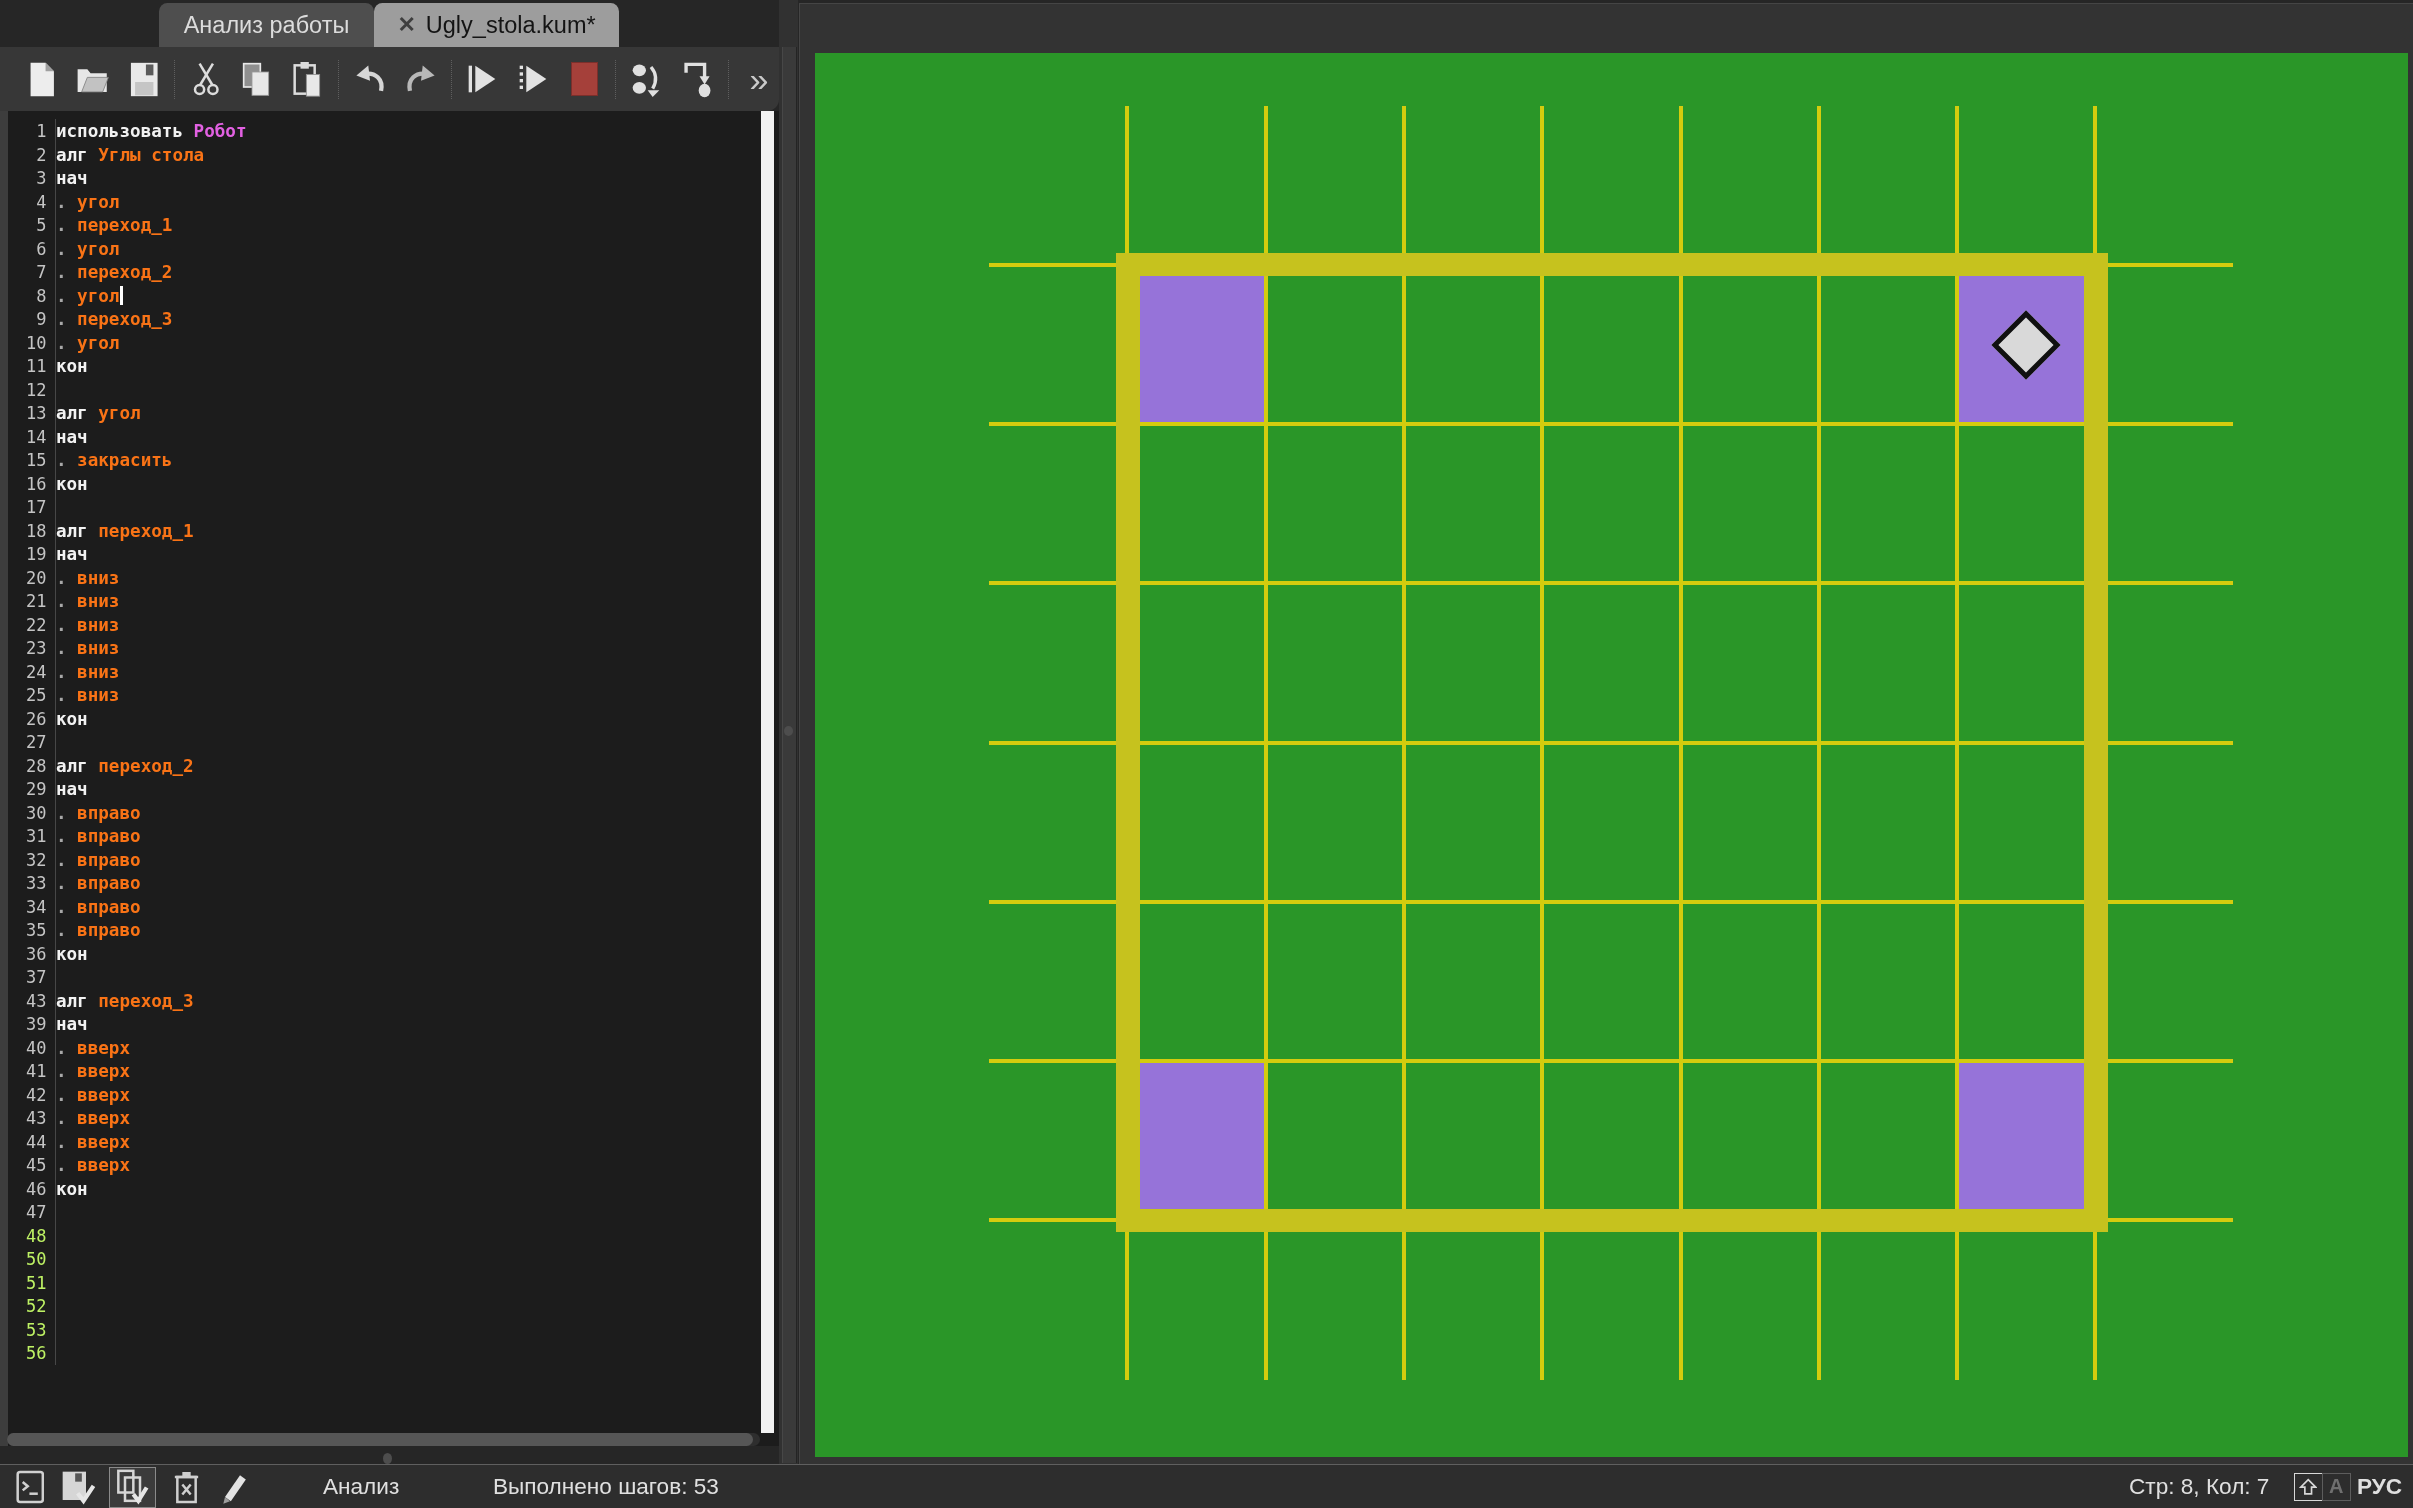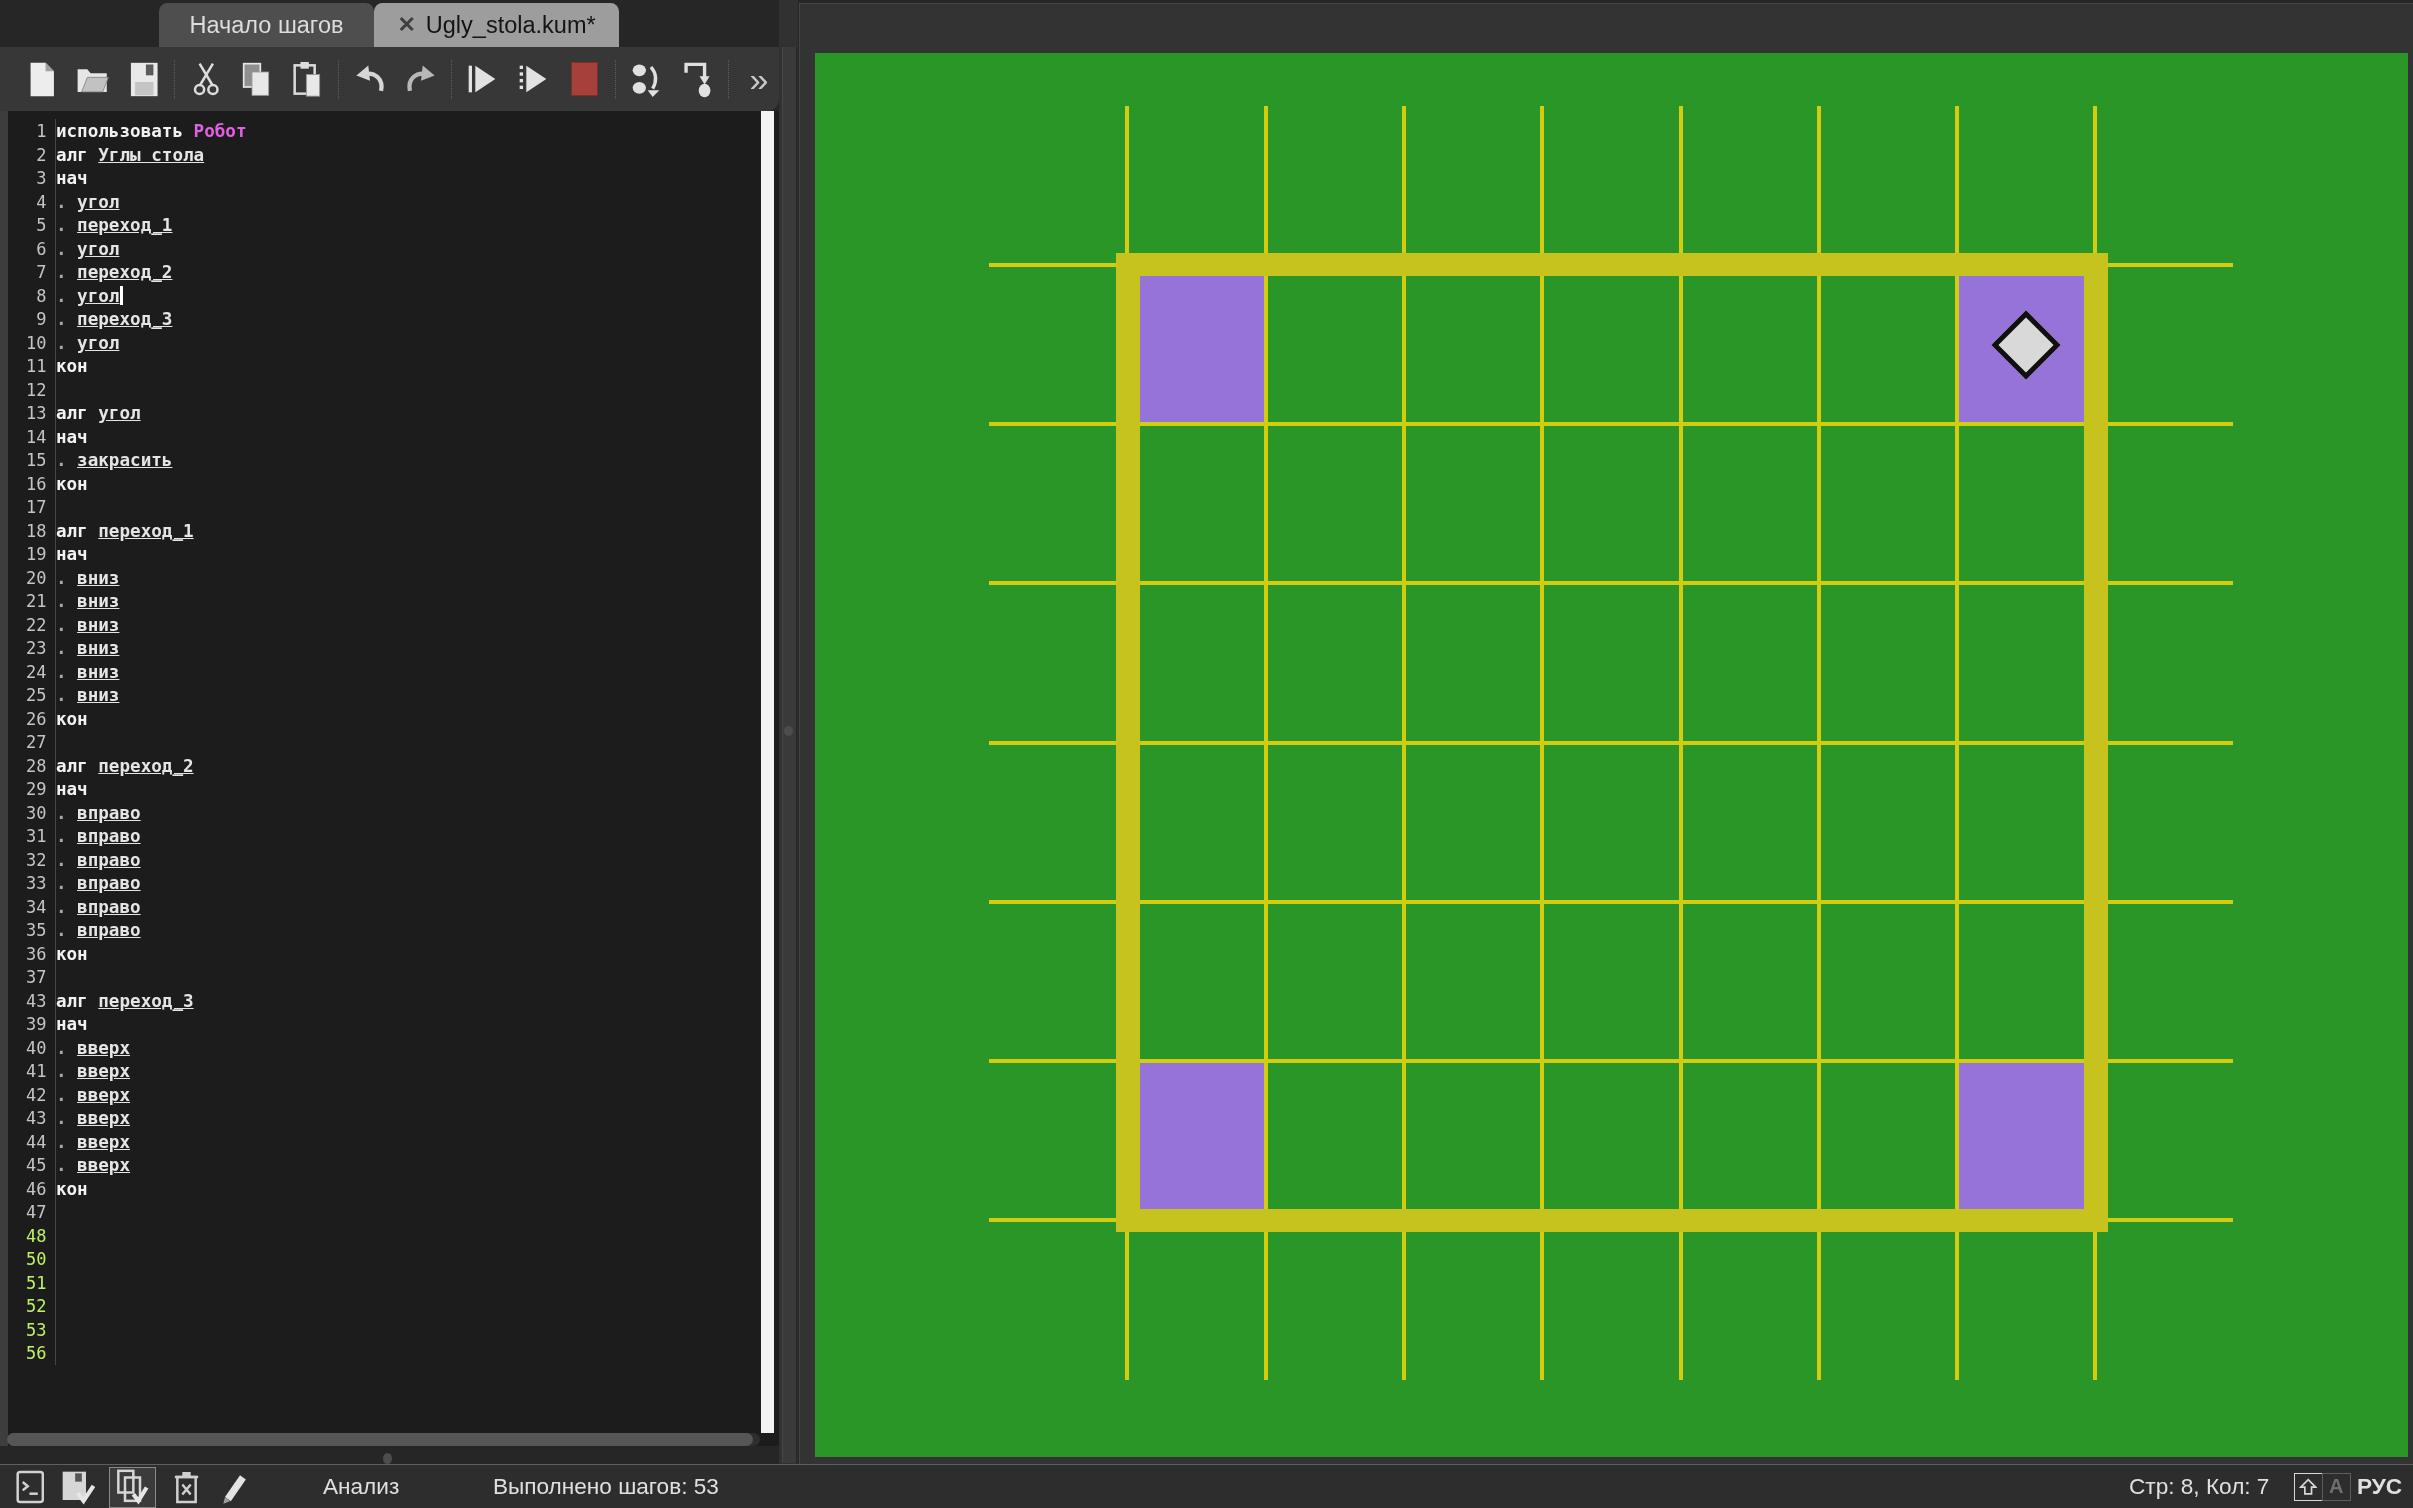--- a/index.html
+++ b/index.html
@@ -27,21 +27,21 @@
   
   #editor{position:absolute;left:0;top:111px;width:779px;height:1336px;background:#1c1c1c;overflow:hidden;}
   #gutterstrip{position:absolute;left:0;top:0;width:7.5px;height:100%;background:#3d3d3d;}
   #lines{position:absolute;left:7.5px;top:8.4px;width:754px;}
   .line{display:flex;height:23.5px;align-items:center;font-family:"DejaVu Sans Mono",monospace;}
   .line .num{width:39px;text-align:right;padding-right:8.4px;font-size:17px;color:#c4c4c4;flex:0 0 auto;}
   .line .num.dim{color:#bef264;}
   .line .codecell{border-left:1.7px solid #474747;font-size:17.6px;font-weight:bold;
                   white-space:pre;height:100%;display:flex;align-items:center;flex:1;}
   .tok-kw{color:#f2f2f2;}
-  .tok-name{color:#e5e5e5;text-decoration:underline;}
+  .tok-name{color:#f97316;}
   .tok-actor{color:#e261e2;}
   .tok-dot{color:#a8a8a8;}
   .caret{display:inline-block;width:2.5px;height:19px;background:#ffffff;margin-left:0.8px;}
   #vscroll{position:absolute;left:761px;top:0;width:12.6px;height:1322px;background:#f2f2f2;}
   #hscroll{position:absolute;left:6.7px;top:1322px;width:753px;height:12.6px;background:#2e2e2e;border-radius:6.7px;}
   #hthumb{position:absolute;left:0;top:0;width:746px;height:12.6px;background:#565656;border-radius:6.7px;}
 
   
   #vsplitter{position:absolute;left:779px;top:0;width:19px;height:1464px;background:#313131;}
   #vsplitter .bar{position:absolute;left:3.4px;top:47px;width:12.6px;height:1416px;background:#3a3a3a;
@@ -85,21 +85,21 @@
   #abox{left:2322px;border:1.7px solid #5d5d5d;color:#6f6f6f;font-size:20px;font-weight:bold;}
   #stlang{position:absolute;left:2357px;font-weight:bold;}
 </style>
 </head>
 <body>
 
 <div id="app">
 
   <div id="tabbar">
     <div class="tab inactive" style="left:159px;width:215px;">
-      <span>Начало шагов</span>
+      <span>Анализ работы</span>
     </div>
     <div class="tab active" style="left:374px;width:245px;">
       <span class="closex">✕</span>
       <span>Ugly_stola.kum*</span>
     </div>
   </div>
 
   <div id="toolbar">
     <div class="tgroup">
       <div class="ticon">

